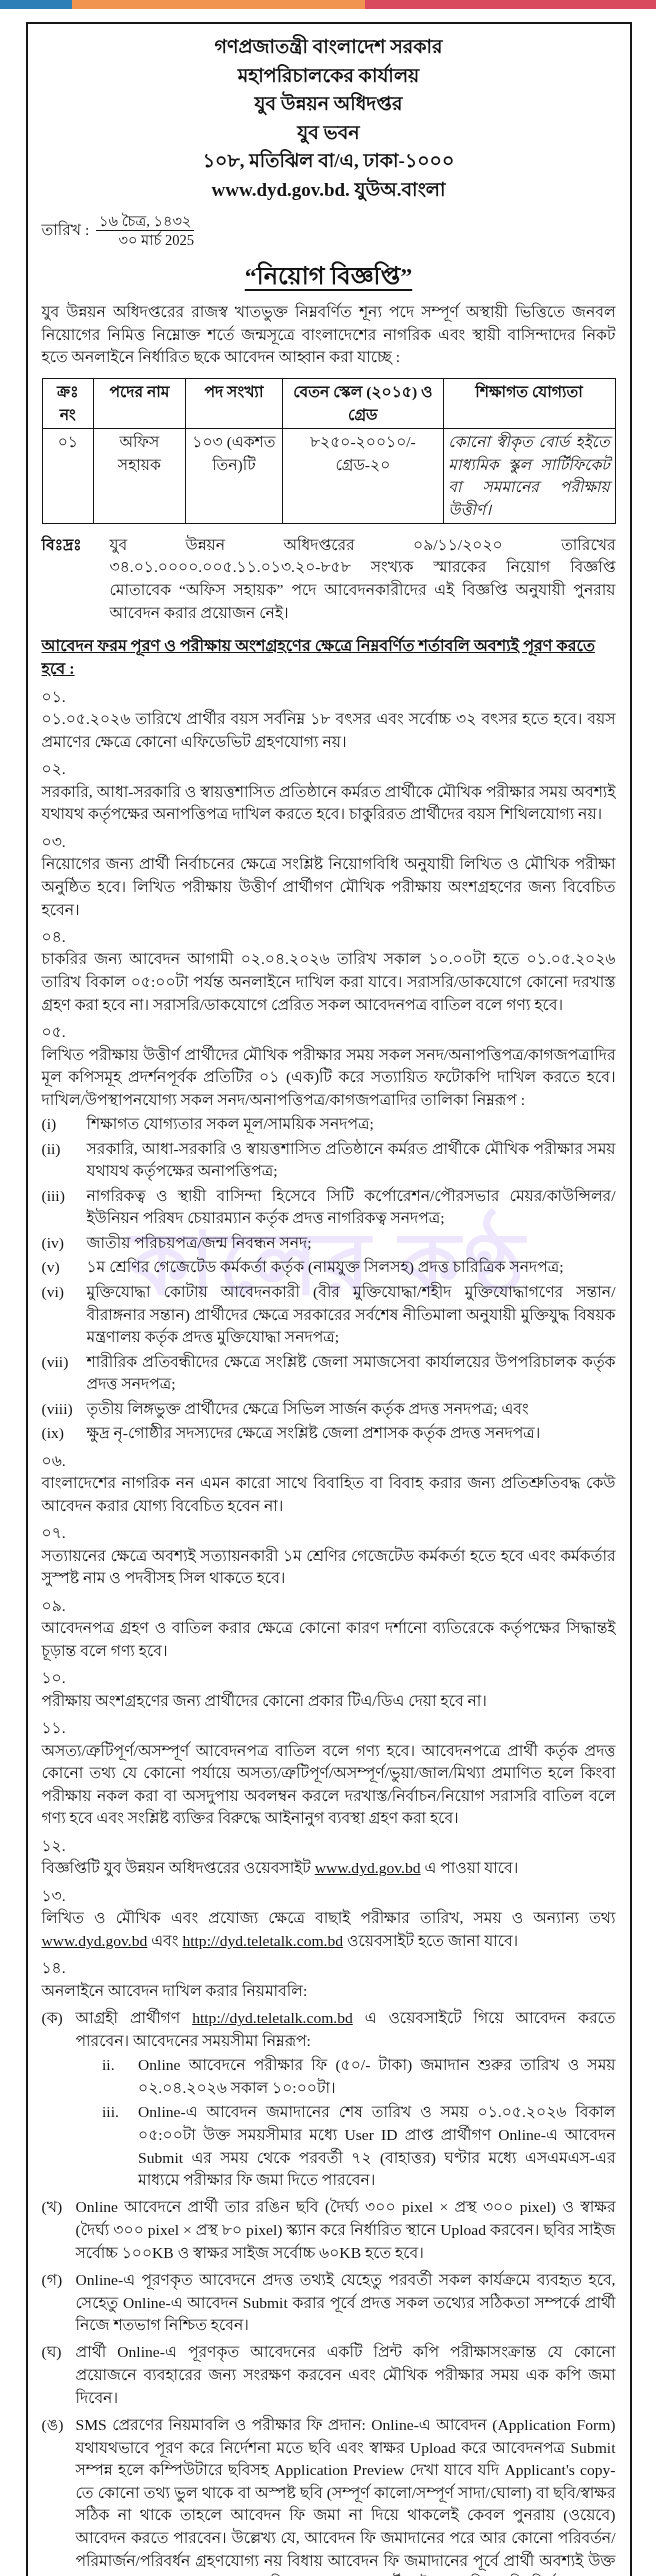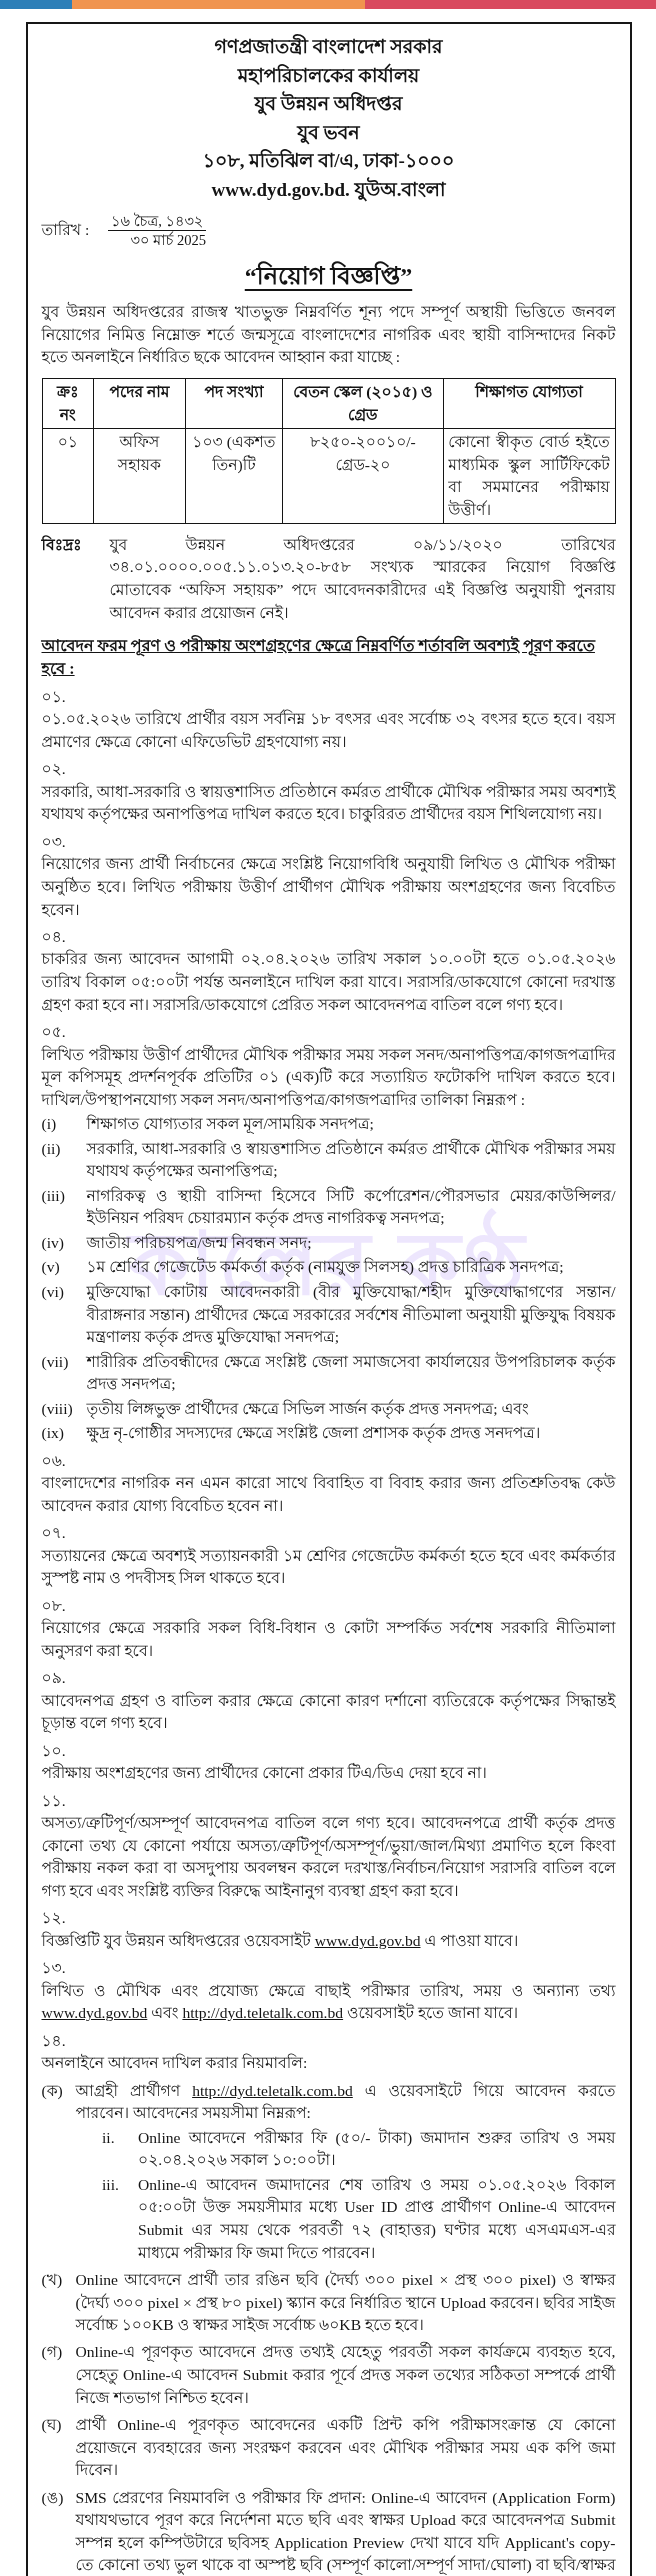--- a/index.html
+++ b/index.html
@@ -11,31 +11,31 @@
   .topbar .seg3{width:44.5%;}
   .doc{margin:12.3px 25.5px 13.2px 25.5px;border:2.8px solid #161616;padding:9.4px 14px 13.2px 14px;
        position:relative;box-sizing:border-box;min-height:2518px;background:#fff;}
   .content{position:relative;z-index:1;}
   .wm{position:absolute;top:1193px;left:0;right:0;z-index:0;text-align:center;
       font-family:Liberation Serif, serif;font-weight:bold;font-size:87px;line-height:1.1;
       color:#8b5cf6;opacity:0.15;letter-spacing:3.8px;pointer-events:none;white-space:nowrap;}
   .hline{text-align:center;font-weight:bold;font-size:19px;line-height:1.5;}
   .hline.site{}
   .memo-row{display:flex;justify-content:space-between;align-items:flex-start;margin-top:7.6px;}
-  .date-wrap{display:flex;gap:19px;align-items:center;}
+  .date-wrap{display:flex;gap:7px;align-items:center;}
   .date-stack{text-align:right;line-height:1.25;font-size:14.6px;}
   .date-top{border-bottom:1.4px solid #141414;padding:0 2.8px;display:block;}
   .title{text-align:center;font-size:24px;font-weight:bold;margin:9.4px 0 7.6px;}
   .title .underlined{text-decoration:underline;text-underline-offset:4.7px;}
   .para{text-align:justify;}
   table.vac{width:100%;border-collapse:collapse;margin:9.4px 0 3.8px;}
   .vac th,.vac td{border:1.9px solid #141414;padding:1.9px 4.7px;vertical-align:top;}
   .vac th{font-weight:bold;text-align:center;}
   .vac td{text-align:center;}
-  .vac td.edu{text-align:justify;}
+  .vac td.edu{text-align:justify;font-style:italic;}
   .note-row{display:flex;margin-top:9.4px;}
   .note-label{flex:none;width:68px;font-weight:bold;}
   .note-text{flex:1;text-align:justify;}
   .cond-head{font-weight:bold;text-decoration:underline;margin:9.4px 0 5.7px;font-size:16px;}
   .term{display:flex;margin-top:4.7px;flex-direction:column;}
   .tnum{flex:none;width:36px;}
   .tbody{flex:1;text-align:justify;}
   .sublist{margin-top:1.9px;}
   .sub{display:flex;margin-top:1.9px;}
   .slabel{flex:none;width:45px;}
@@ -174,24 +174,20 @@
     </div>
     <div class="term">
       <span class="tnum">০৬.</span>
       <span class="tbody">বাংলাদেশের নাগরিক নন এমন কারো সাথে বিবাহিত বা বিবাহ করার জন্য প্রতিশ্রুতিবদ্ধ কেউ আবেদন করার যোগ্য বিবেচিত হবেন না।</span>
     </div>
     <div class="term">
       <span class="tnum">০৭.</span>
       <span class="tbody">সত্যায়নের ক্ষেত্রে অবশ্যই সত্যায়নকারী ১ম শ্রেণির গেজেটেড কর্মকর্তা হতে হবে এবং কর্মকর্তার সুস্পষ্ট নাম ও পদবীসহ সিল থাকতে হবে।</span>
     </div>
     <div class="term">
-      <span class="tnum">০৮.</span>
-      <span class="tbody">নিয়োগের ক্ষেত্রে সরকারি সকল বিধি-বিধান ও কোটা সম্পর্কিত সর্বশেষ সরকারি নীতিমালা অনুসরণ করা হবে।</span>
-    </div>
-    <div class="term">
       <span class="tnum">০৯.</span>
       <span class="tbody">আবেদনপত্র গ্রহণ ও বাতিল করার ক্ষেত্রে কোনো কারণ দর্শানো ব্যতিরেকে কর্তৃপক্ষের সিদ্ধান্তই চূড়ান্ত বলে গণ্য হবে।</span>
     </div>
     <div class="term">
       <span class="tnum">১০.</span>
       <span class="tbody">পরীক্ষায় অংশগ্রহণের জন্য প্রার্থীদের কোনো প্রকার টিএ/ডিএ দেয়া হবে না।</span>
     </div>
     <div class="term">
       <span class="tnum">১১.</span>
       <span class="tbody">অসত্য/ত্রুটিপূর্ণ/অসম্পূর্ণ আবেদনপত্র বাতিল বলে গণ্য হবে। আবেদনপত্রে প্রার্থী কর্তৃক প্রদত্ত কোনো তথ্য যে কোনো পর্যায়ে অসত্য/ত্রুটিপূর্ণ/অসম্পূর্ণ/ভুয়া/জাল/মিথ্যা প্রমাণিত হলে কিংবা পরীক্ষায় নকল করা বা অসদুপায় অবলম্বন করলে দরখাস্ত/নির্বাচন/নিয়োগ সরাসরি বাতিল বলে গণ্য হবে এবং সংশ্লিষ্ট ব্যক্তির বিরুদ্ধে আইনানুগ ব্যবস্থা গ্রহণ করা হবে।</span>

